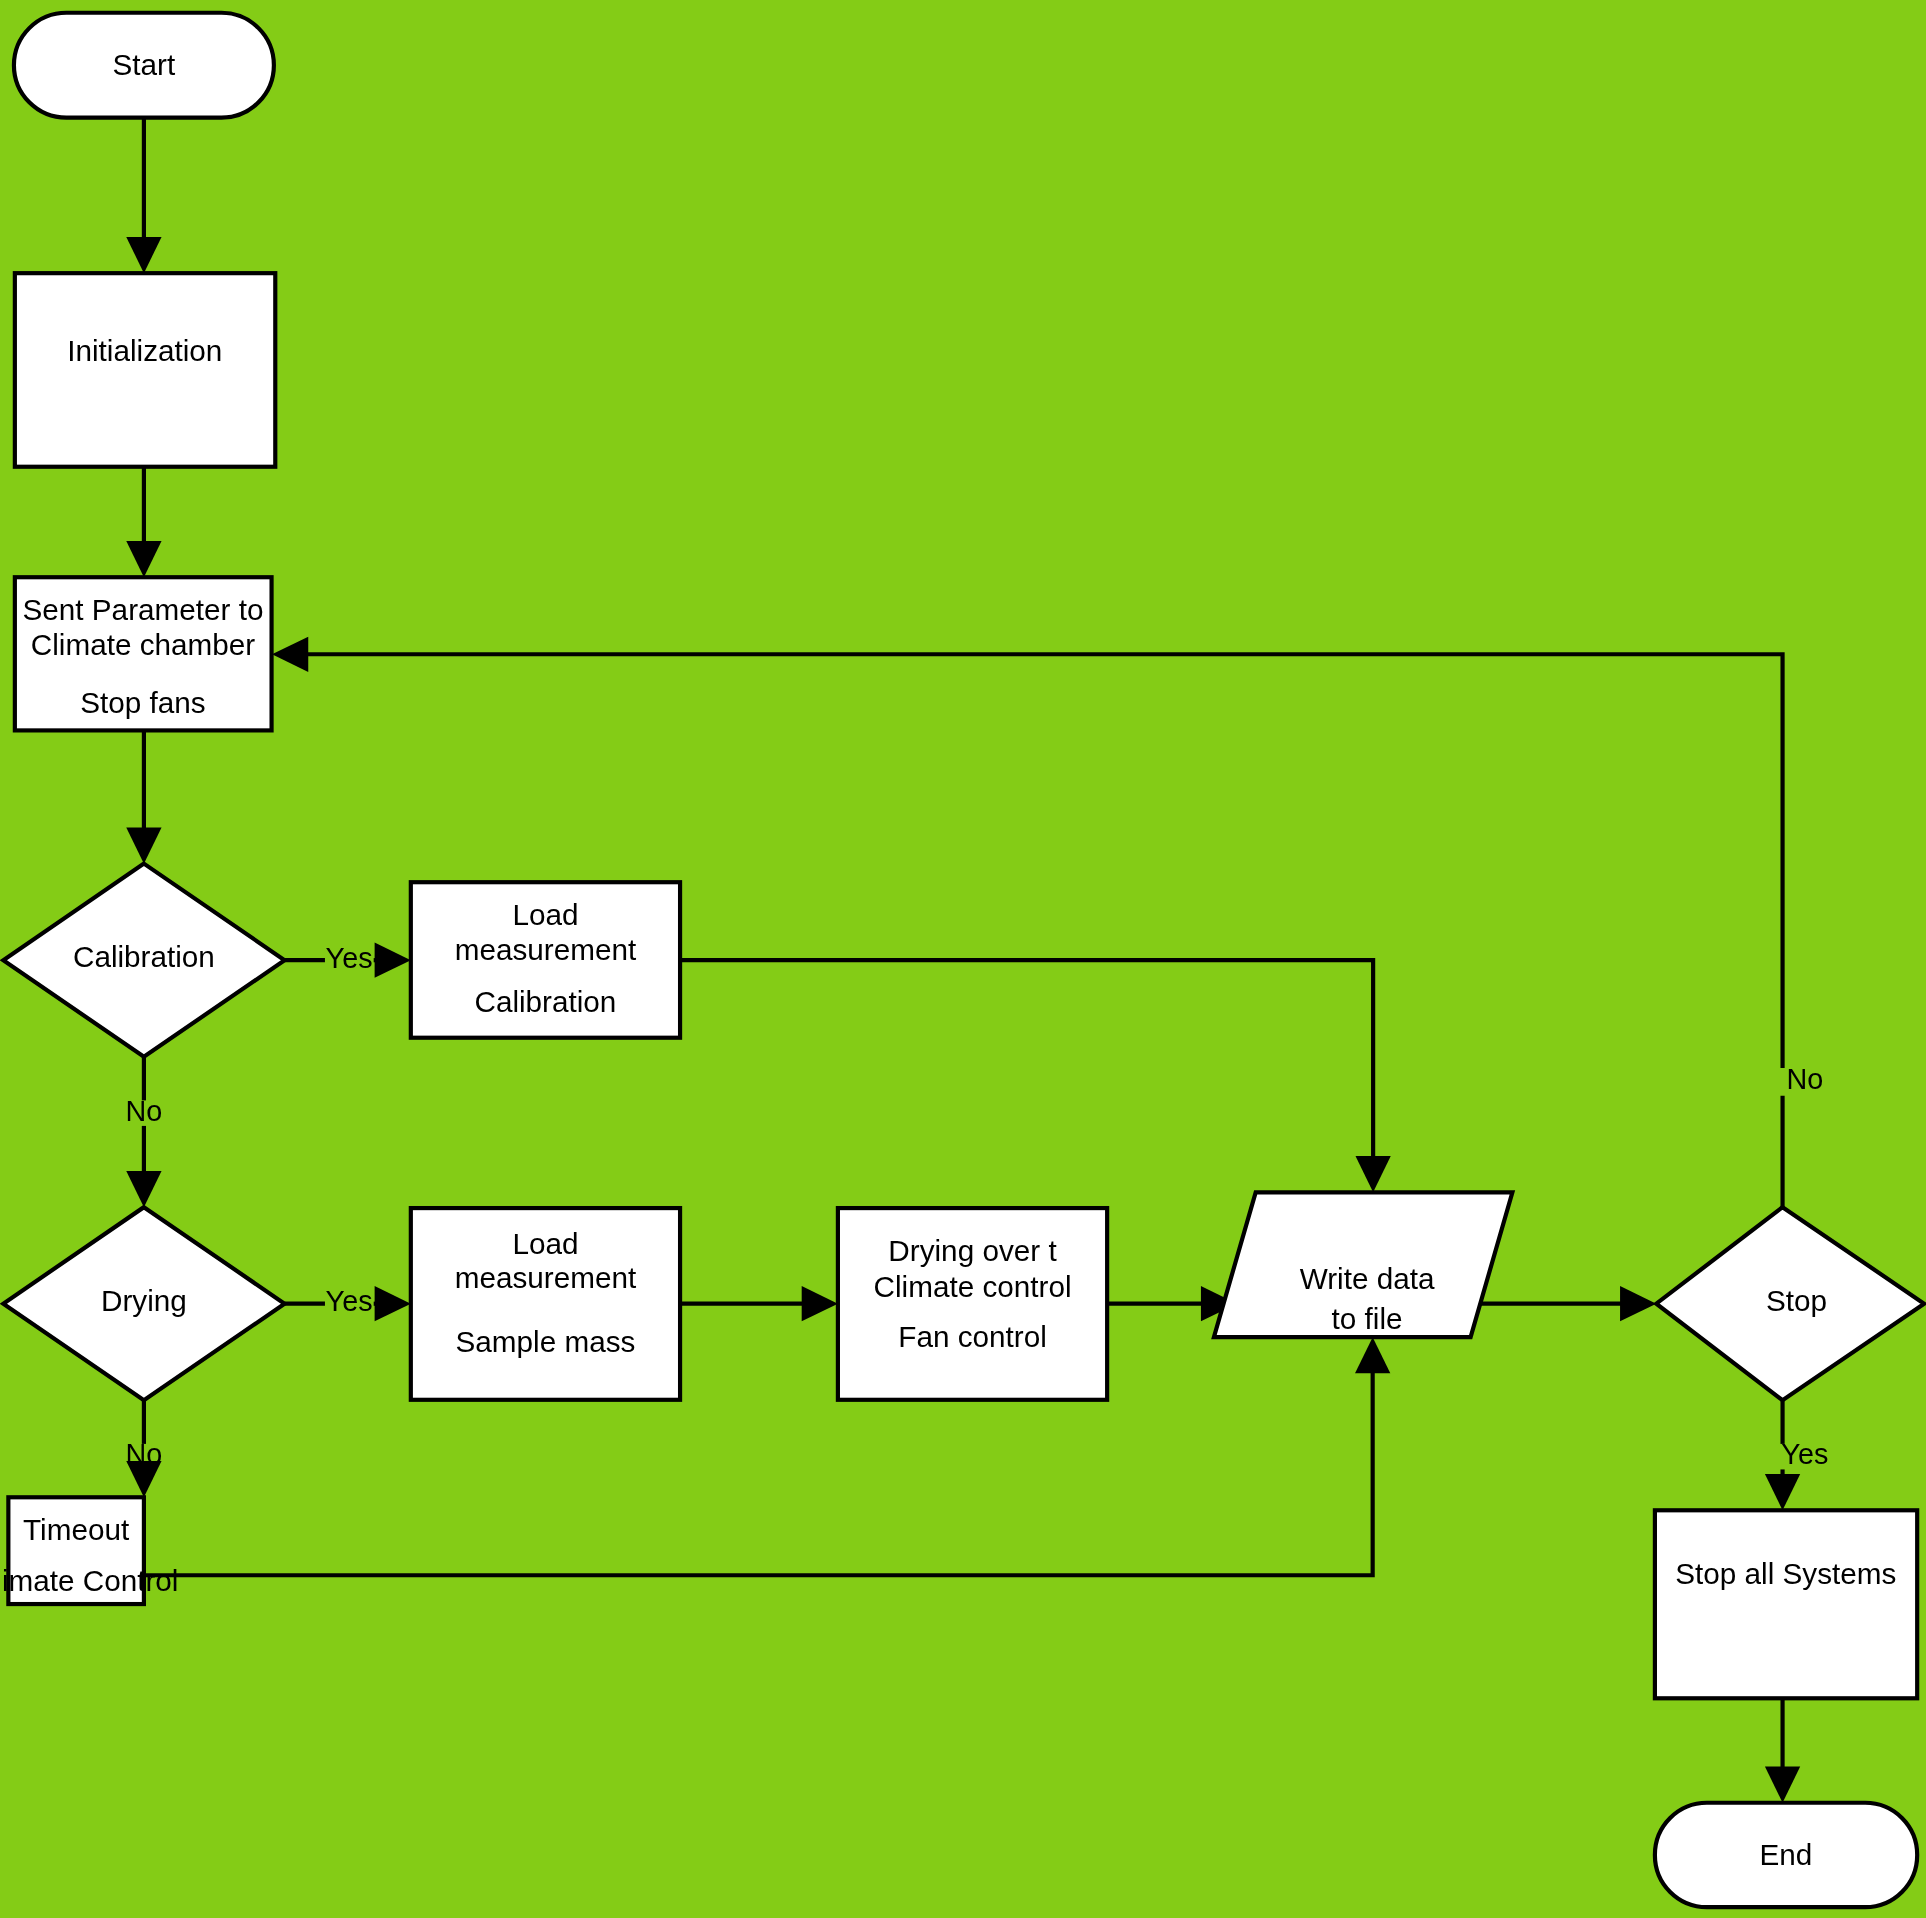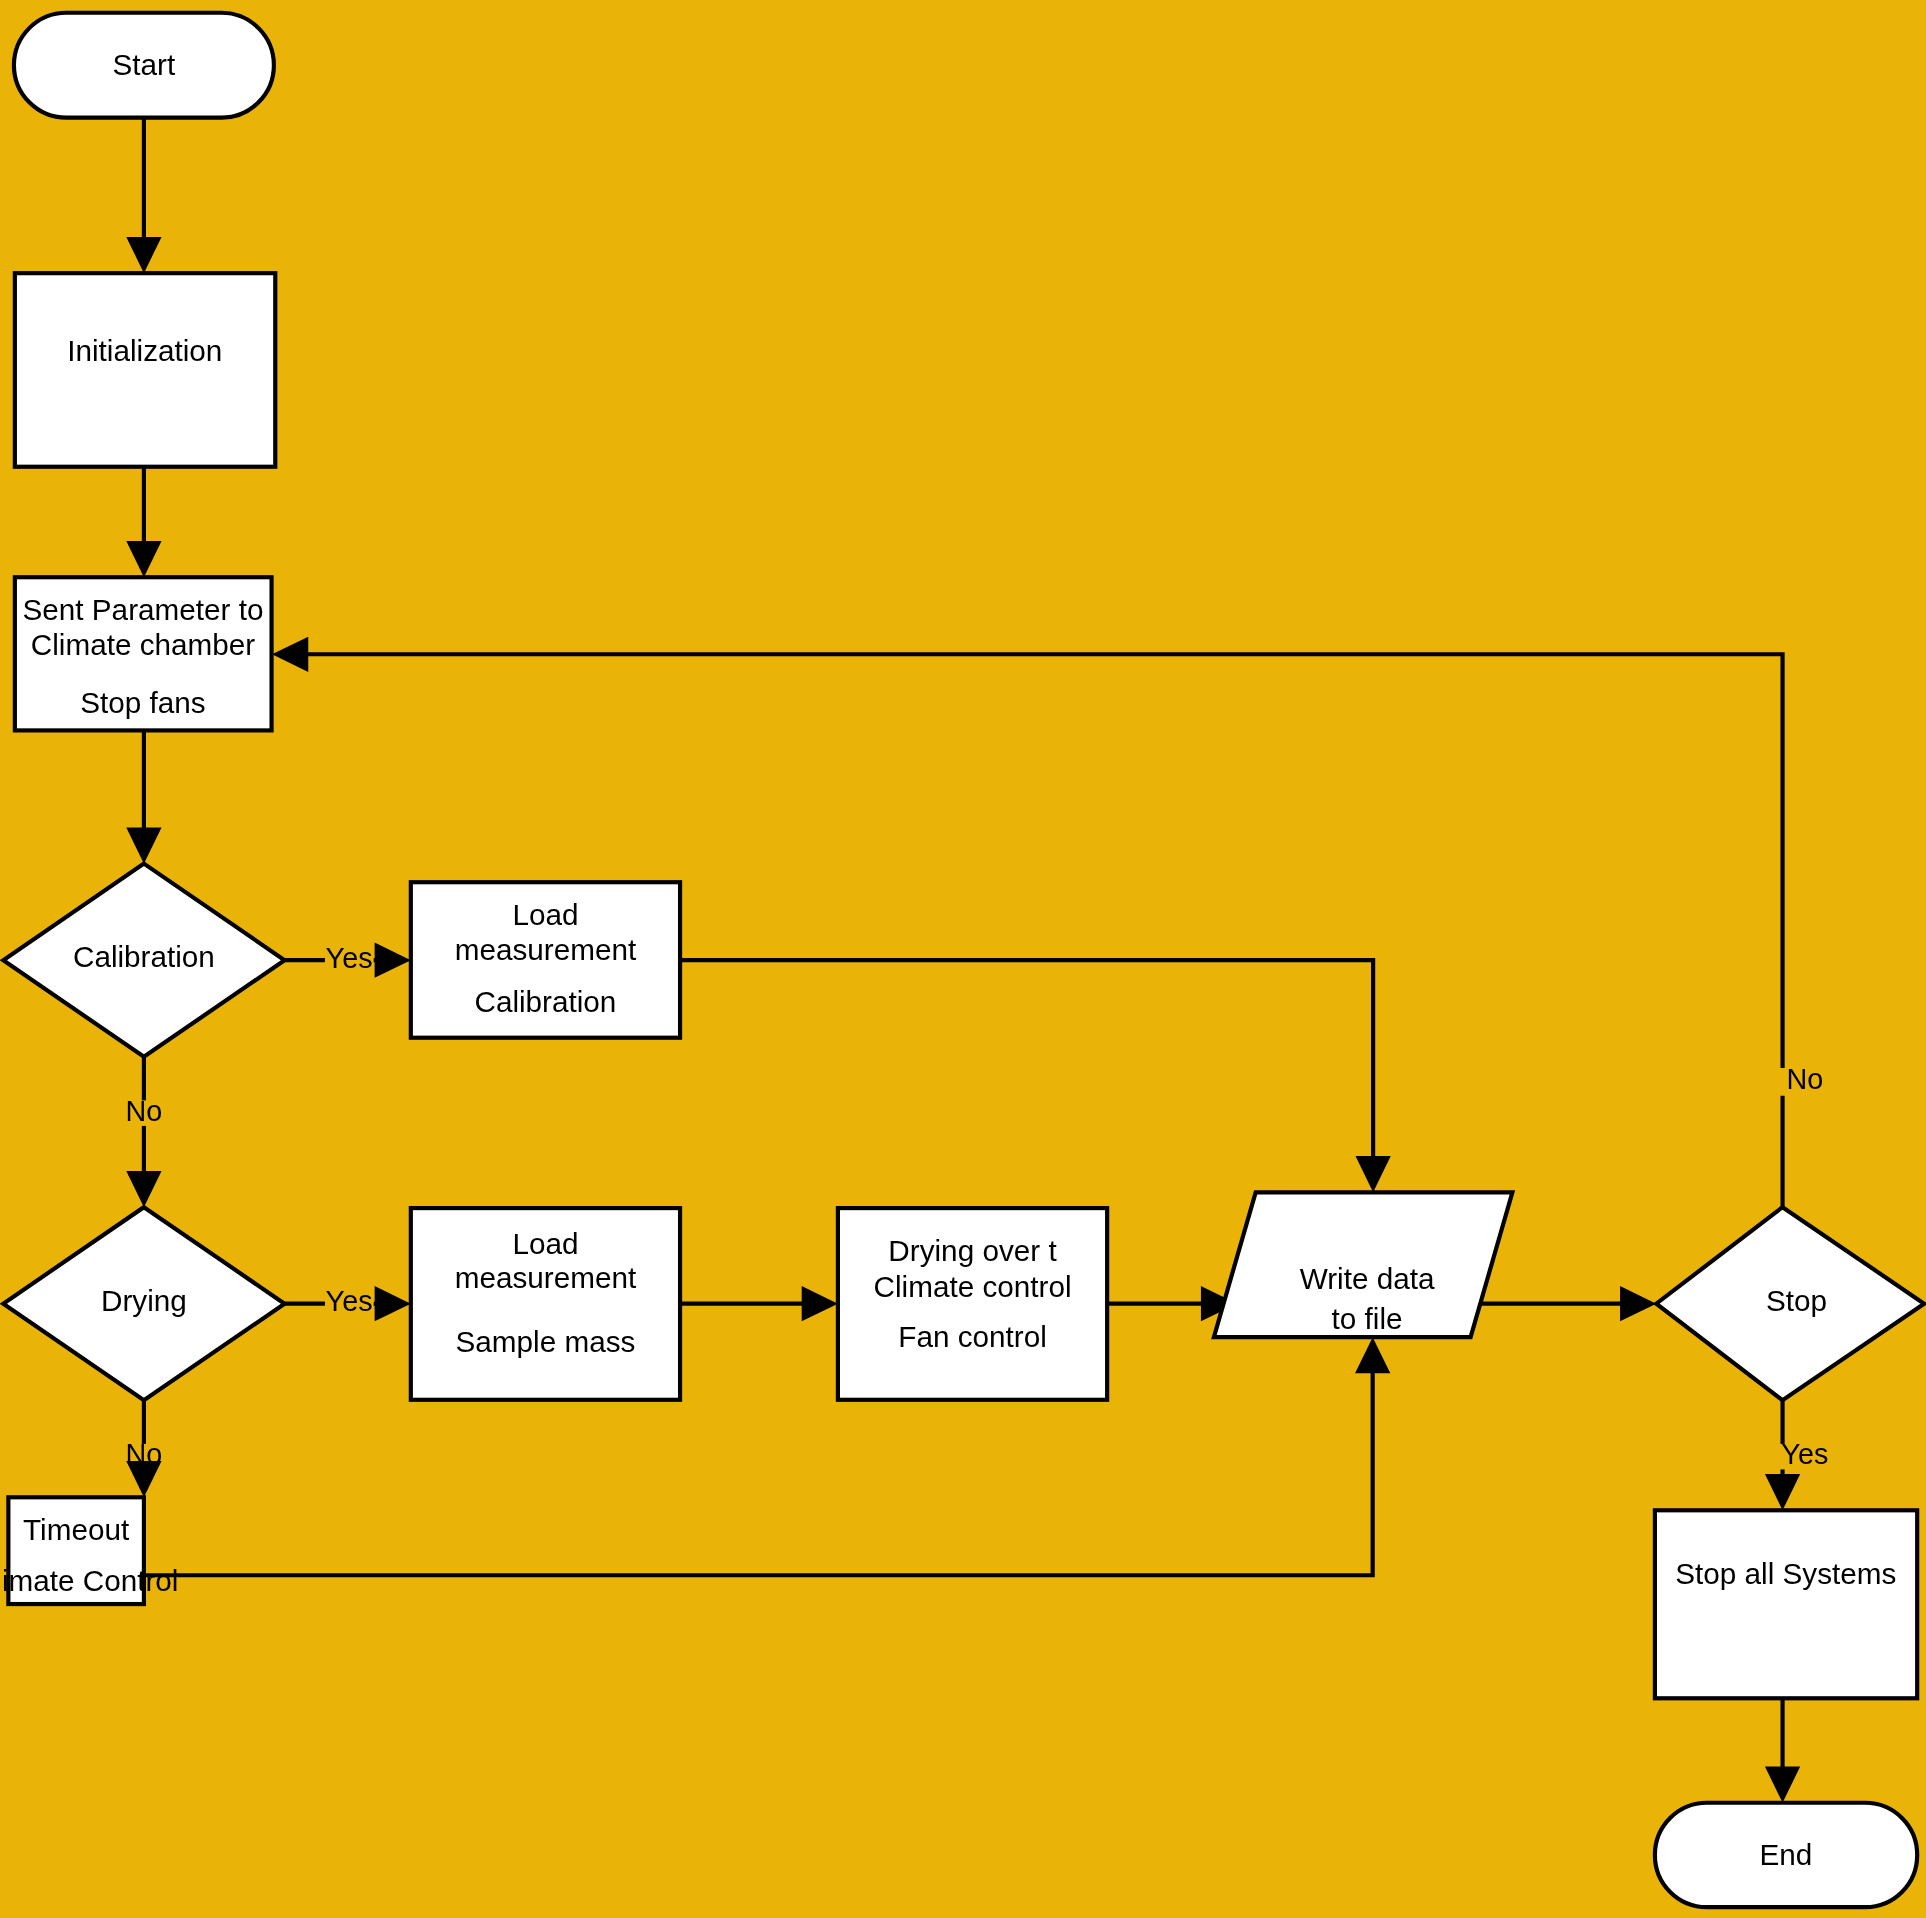--- a/index.html
+++ b/index.html
@@ -7,21 +7,21 @@
     padding: 0;
     background: #ffffff;
   }
   body {
     font-family: "Liberation Sans", sans-serif;
   }
   #flow-wrap {
     position: relative;
     width: 1926px;
     height: 1919px;
-    background: #eab308;
+    background: #84cc16;
     overflow: hidden;
   }
   svg#flowchart {
     display: block;
     width: 1926px;
     height: 1919px;
   }
   .node-shape {
     fill: #ffffff;
     stroke: #000000;

